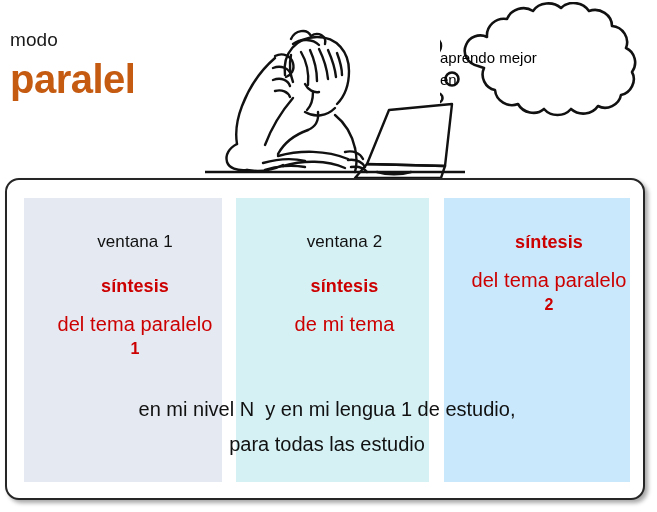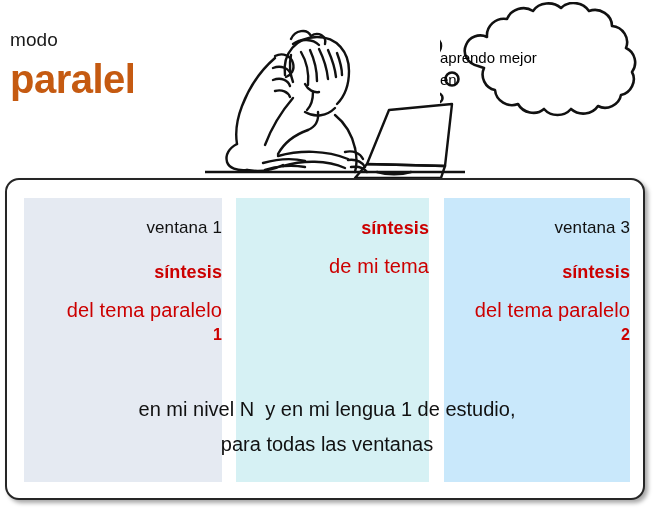--- a/index.html
+++ b/index.html
@@ -106,25 +106,25 @@
     position: absolute;
     top: 18px;
     height: 284px;
   }
   .col-1 { left: 17px;  width: 198px; background: #e5eaf2; }
   .col-2 { left: 229px; width: 193px; background: #d6f1f4; }
   .col-3 { left: 437px; width: 186px; background: #c9e8fb; }
 
   .col-content {
     position: absolute;
-    left: 0;
+    left: 12px;
     top: 0;
     width: 100%;
-    text-align: right;
-    padding-top: 20px;
+    text-align: center;
+    padding-top: 34px;
     box-sizing: border-box;
   }
   .col-window-label {
     font-size: 17px;
     color: #111;
     margin-bottom: 24px;
     letter-spacing: 0.1px;
   }
   .col-sintesis {
     font-size: 18px;
@@ -258,34 +258,34 @@
       <div class="col-content">
         <div class="col-window-label">ventana 1</div>
         <div class="col-sintesis">síntesis</div>
         <div class="col-desc">del tema paralelo</div>
         <div class="col-desc-num">1</div>
       </div>
     </div>
 
     <div class="column col-2">
       <div class="col-content">
+        <div class="col-window-label">ventana 2</div>
         <div class="col-sintesis">síntesis</div>
         <div class="col-desc">de mi tema</div>
       </div>
     </div>
 
     <div class="column col-3">
       <div class="col-content">
-        <div class="col-window-label">ventana 3</div>
         <div class="col-sintesis">síntesis</div>
         <div class="col-desc">del tema paralelo</div>
         <div class="col-desc-num">2</div>
       </div>
     </div>
 
   </div>
 
   <div id="footer-note">
     <div>en mi nivel N  y en mi lengua 1 de estudio,</div>
-    <div>para todas las ventanas</div>
+    <div>para todas las estudio</div>
   </div>
 
 </div>
 
 </body></html>

